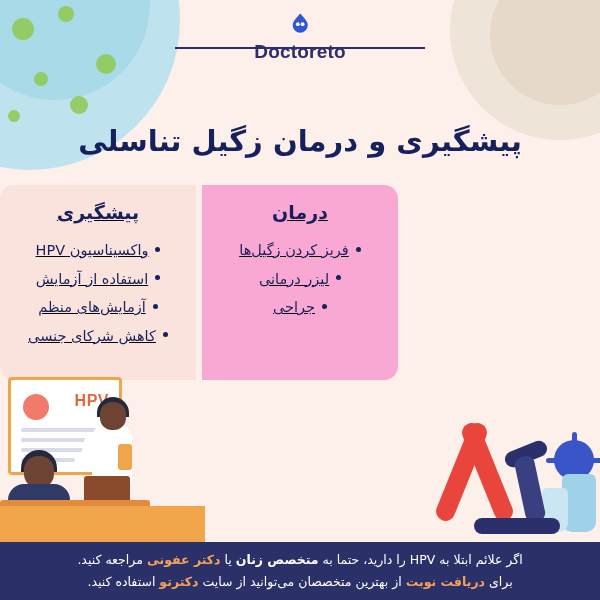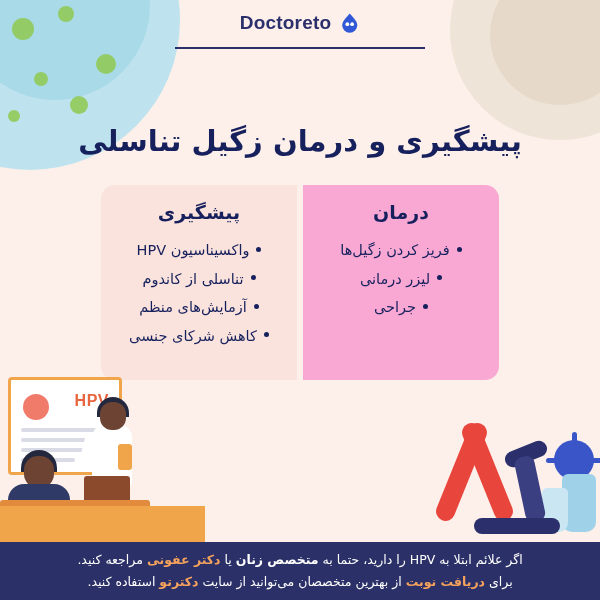--- a/index.html
+++ b/index.html
@@ -72,20 +72,21 @@
     height: 70px;
   }
   .logo {
     position: absolute;
     left: 50%;
     top: 12px;
     transform: translateX(-50%);
     display: flex;
     align-items: center;
     gap: 7px;
+    flex-direction: column;
   }
   .logo-mark {
     width: 22px; height: 22px;
     position: relative;
   }
   .logo-text {
     font-size: 19px;
     font-weight: bold;
     color: #2b2f6b;
     letter-spacing: .2px;
@@ -117,22 +118,23 @@
     padding: 0 14px;
   }
 
   
   .cards {
     position: absolute;
     top: 185px;
     left: 0; right: 0;
     display: flex;
     flex-direction: row-reverse;
-    justify-content: center;
+    justify-content: flex-start;
     gap: 6px;
+    text-decoration: underline;
   }
   .card {
     width: 196px;
     min-height: 195px;
     padding: 16px 14px 18px;
     box-sizing: border-box;
     text-align: center;
   }
   .card-prevention {
     background: #fbe3dd;
@@ -471,21 +473,21 @@
   <div class="title-wrap">
     <div class="title">پیشگیری و درمان زگیل تناسلی</div>
   </div>
 
   <div class="cards">
 
     <div class="card card-prevention">
       <div class="card-title">پیشگیری</div>
       <ul class="card-list">
         <li><span class="bullet"></span><span>واکسیناسیون HPV</span></li>
-        <li><span class="bullet"></span><span>تناسلی از کاندوم</span></li>
+        <li><span class="bullet"></span><span>استفاده از آزمایش</span></li>
         <li><span class="bullet"></span><span>آزمایش‌های منظم</span></li>
         <li><span class="bullet"></span><span>کاهش شرکای جنسی</span></li>
       </ul>
     </div>
 
     <div class="card card-treatment">
       <div class="card-title">درمان</div>
       <ul class="card-list">
         <li><span class="bullet"></span><span>فریز کردن زگیل‌ها</span></li>
         <li><span class="bullet"></span><span>لیزر درمانی</span></li>

